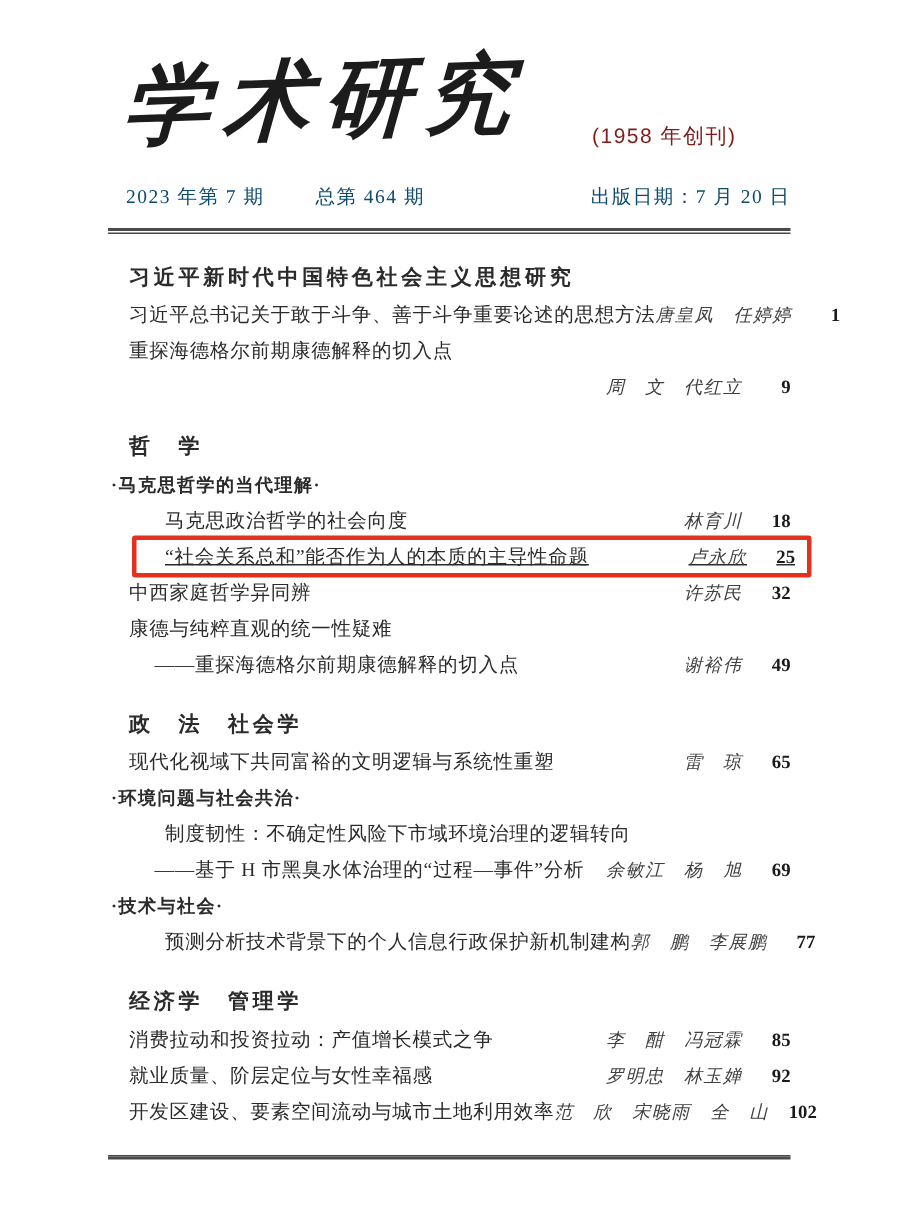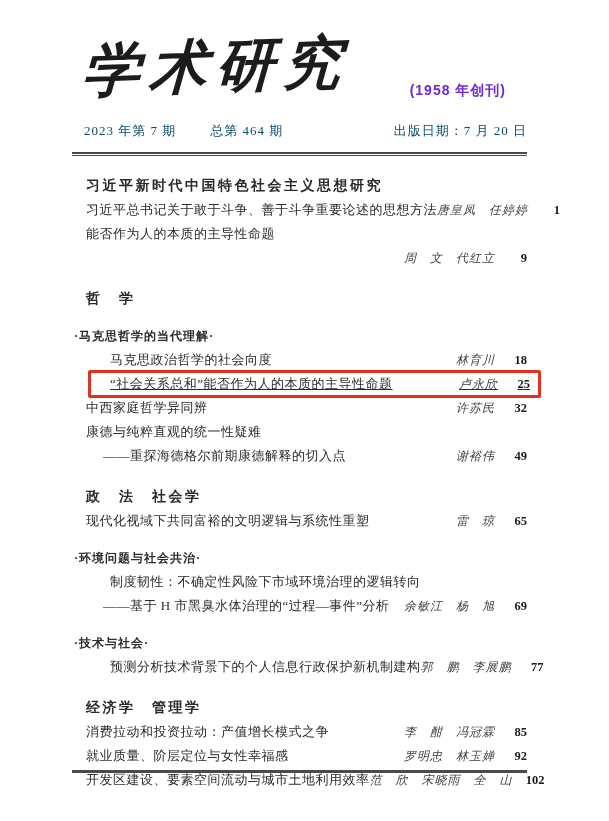--- a/index.html
+++ b/index.html
@@ -28,27 +28,26 @@
     font-size: 58px;
     font-weight: 700;
     font-style: italic;
     letter-spacing: 9px;
     color: #1c1c1c;
     transform: rotate(-2deg) skewX(-4deg);
     white-space: nowrap;
   }
   .founded {
     position: absolute;
-    right: 21px;
+    right: 36px;
     top: 82px;
     font-family: "Liberation Sans", "DejaVu Sans", sans-serif;
     font-size: 14px;
-    color: #6d28d9;
+    color: #7f1d1d;
     letter-spacing: 1px;
-    font-weight: bold;
   }
   .meta {
     position: absolute;
     left: 12px;
     right: 0;
     top: 122px;
     display: flex;
     align-items: baseline;
     font-size: 13px;
     letter-spacing: 1px;
@@ -87,21 +86,21 @@
     white-space: nowrap;
   }
   .row.section {
     margin-top: 17px;
     font-weight: 700;
     font-size: 14px;
   }
   .row.section .title { letter-spacing: 2.5px; }
   .row.section:first-child { margin-top: 6px; }
   .row.subsection { font-weight: 700; font-size: 12px; }
-  .row.subsection .title { padding-left: 2px; letter-spacing: 1px; margin-top: 13px; }
+  .row.subsection .title { padding-left: 2px; letter-spacing: 1px; }
   .row.indent1 .title { padding-left: 38px; text-align: right; }
   .row.subtitle .title { padding-left: 31px; }
   .authors {
     margin-left: auto;
     font-size: 12px;
     font-style: italic;
     letter-spacing: 1px;
     color: #404040;
     white-space: pre;
     padding-right: 9px;
@@ -144,21 +143,21 @@
         <div class="row section no-page">
     <span class="title">习近平新时代中国特色社会主义思想研究</span>
 
   </div>
         <div class="row article">
     <span class="title">习近平总书记关于敢于斗争、善于斗争重要论述的思想方法</span>
     <span class="authors">唐皇凤　任婷婷</span>
     <span class="pagenum">1</span>
   </div>
         <div class="row article no-page">
-    <span class="title">能否作为人的本质的主导性命题</span>
+    <span class="title">重探海德格尔前期康德解释的切入点</span>
 
   </div>
         <div class="row subtitle">
     <span class="authors">周　文　代红立</span>
     <span class="pagenum">9</span>
   </div>
         <div class="row section no-page">
     <span class="title">哲　学</span>
 
   </div>

